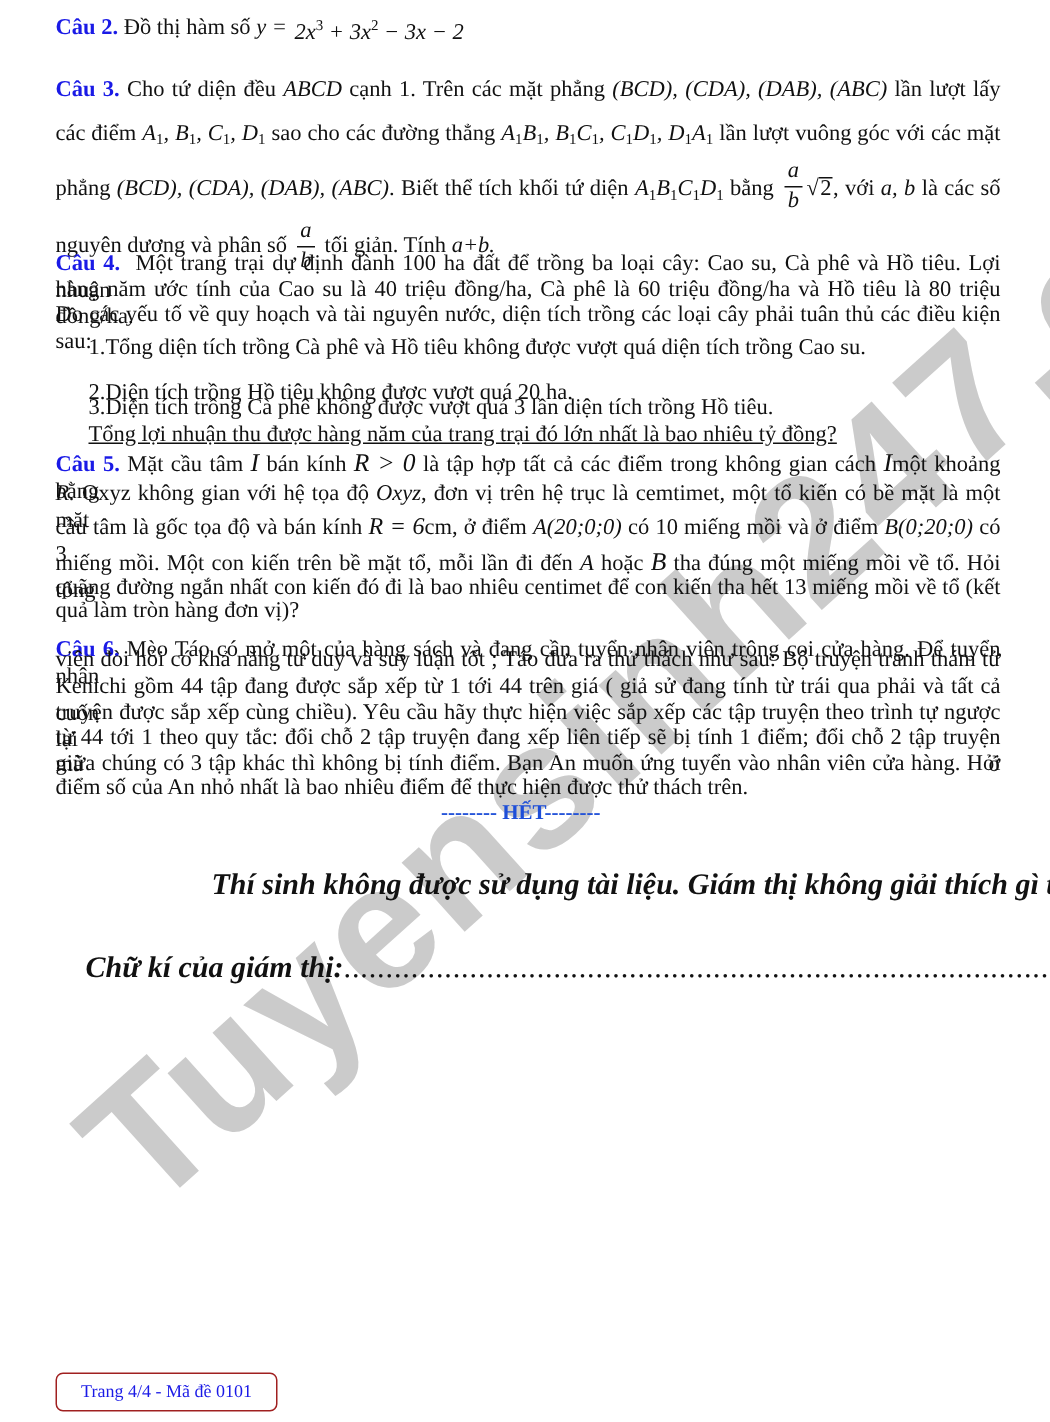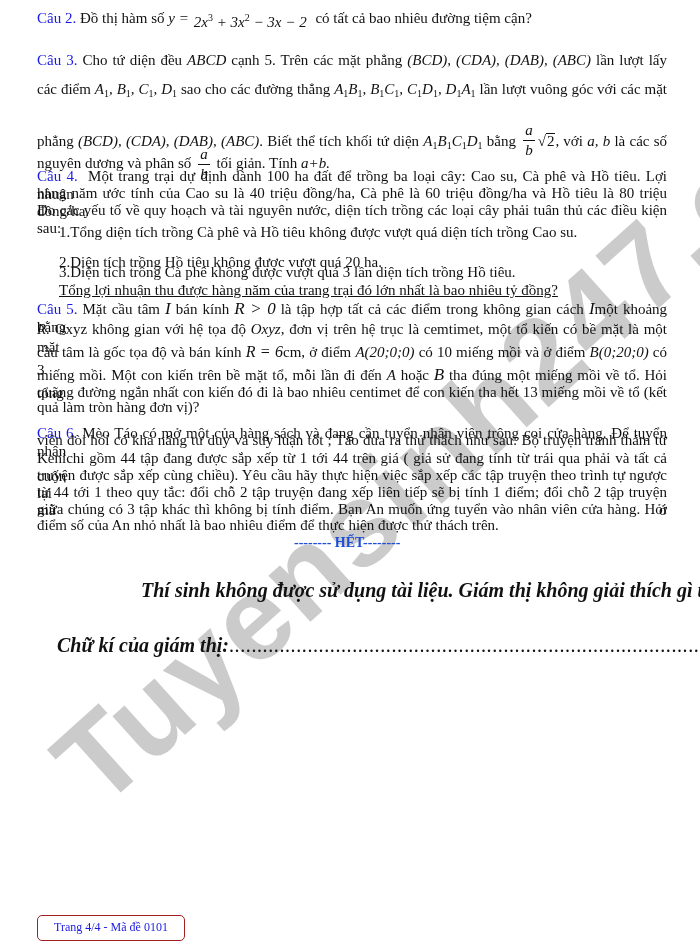--- a/index.html
+++ b/index.html
@@ -30,21 +30,21 @@
     font-size: 15px;
   }
   .justify {
     width: 630px;
     text-align: justify;
     text-align-last: justify;
     white-space: normal;
   }
   .q-label {
     color: #1a1ae6;
-    font-weight: normal;
+    font-weight: bold;
   }
   .m {
     font-style: italic;
     font-family: "Liberation Serif", "DejaVu Serif", serif;
   }
   .sub {
     font-size: 10px;
     vertical-align: -3px;
     font-style: normal;
   }
@@ -124,39 +124,38 @@
 <body>
 
 <div class="watermark">Tuyensinh247.com</div>
 
 <div class="page">
 
   <div class="line" style="top:8px;">
     <span class="q-label">Câu 2.</span>
     <span>Đồ thị hàm số</span>
     <span class="m">y =</span><span class="frac"><span class="den m">2x<span class="sup">3</span> + 3x<span class="sup">2</span> − 3x − 2</span></span>
-    <span>có tất cả bao nhiêu đường tiệm cận?</span>
   </div>
 
   <div class="line justify" style="top:51px;">
     <span class="q-label">Câu 3.</span>
     <span>Cho tứ diện đều</span>
     <span class="m">ABCD</span>
-    <span>cạnh 5. Trên các mặt phẳng</span>
+    <span>cạnh 1. Trên các mặt phẳng</span>
     <span class="m">(BCD), (CDA), (DAB), (ABC)</span>
     <span>lần lượt lấy</span>
   </div>
   <div class="line justify" style="top:80px;">
     <span>các điểm</span>
     <span class="m">A<span class="sub">1</span>, B<span class="sub">1</span>, C<span class="sub">1</span>, D<span class="sub">1</span></span>
     <span>sao cho các đường thẳng</span>
     <span class="m">A<span class="sub">1</span>B<span class="sub">1</span>, B<span class="sub">1</span>C<span class="sub">1</span>, C<span class="sub">1</span>D<span class="sub">1</span>, D<span class="sub">1</span>A<span class="sub">1</span></span>
     <span>lần lượt vuông góc với các mặt</span>
   </div>
-  <div class="line justify" style="top:110px;margin-top:16px;">
+  <div class="line justify" style="top:110px;">
     <span>phẳng</span>
     <span class="m">(BCD), (CDA), (DAB), (ABC)</span><span>. Biết thể tích khối tứ diện</span>
     <span class="m">A<span class="sub">1</span>B<span class="sub">1</span>C<span class="sub">1</span>D<span class="sub">1</span></span>
     <span>bằng</span>
     <span class="frac" style="margin-top:-4px;"><span class="num m">a</span><span class="den m">b</span></span><span>√</span><span class="sqrt">2</span><span>, với</span>
     <span class="m">a, b</span>
     <span>là các số</span>
   </div>
   <div class="line" style="top:146px;">
     <span>nguyên dương và phân số</span>

